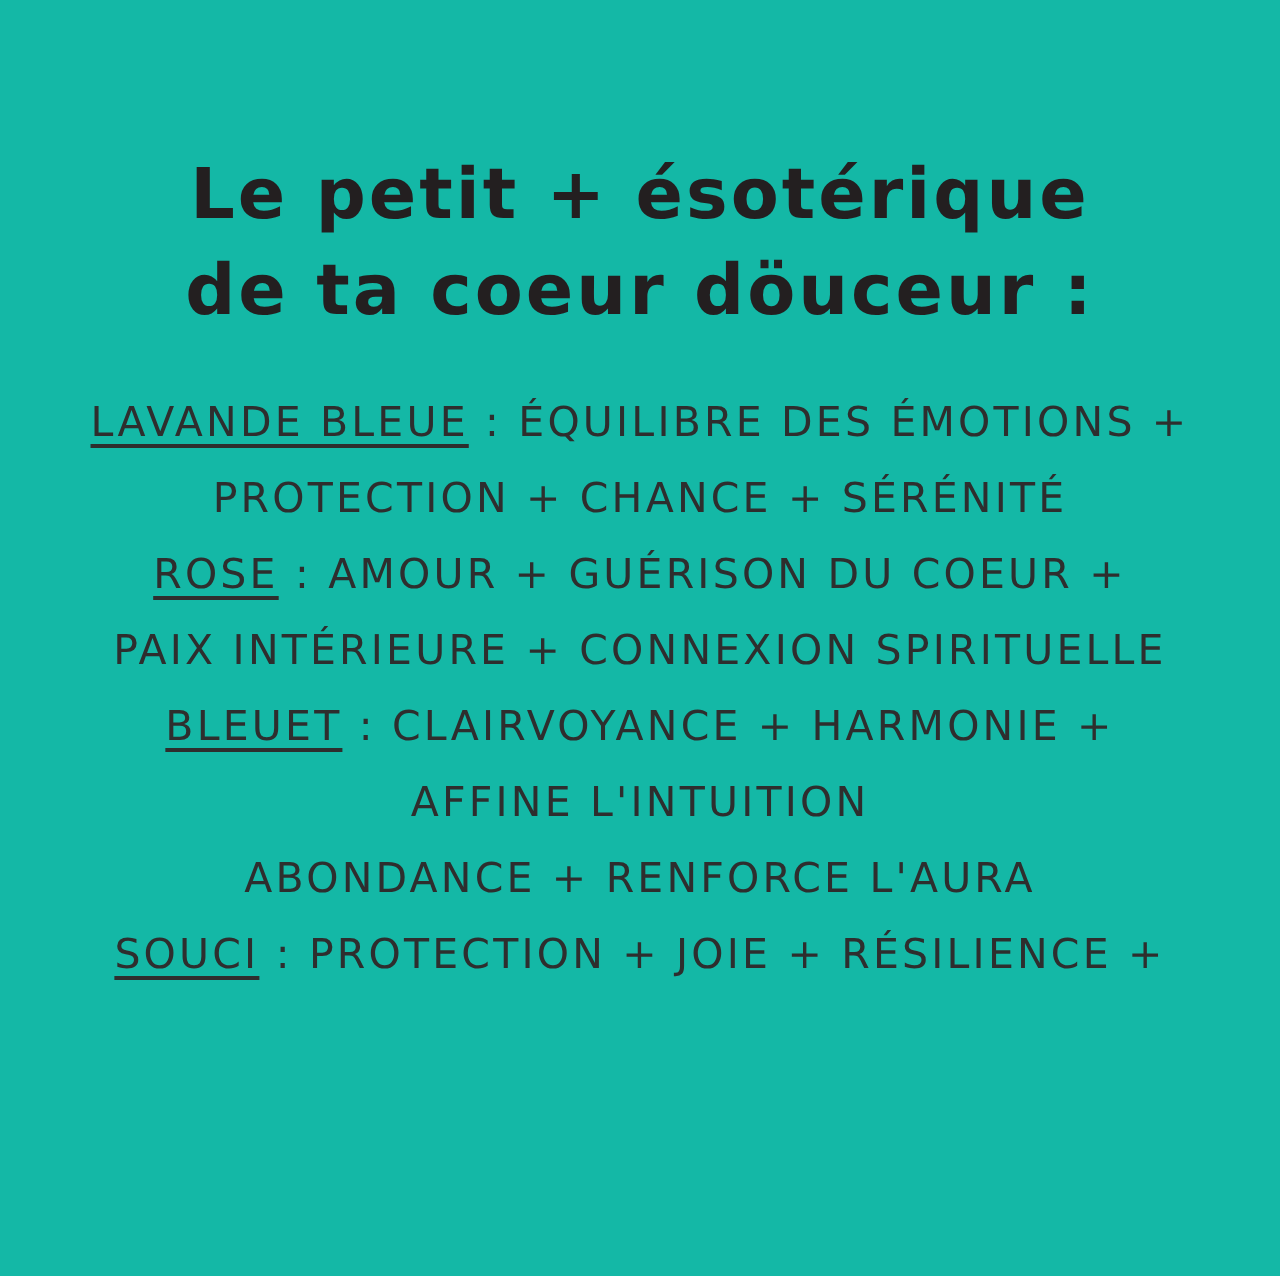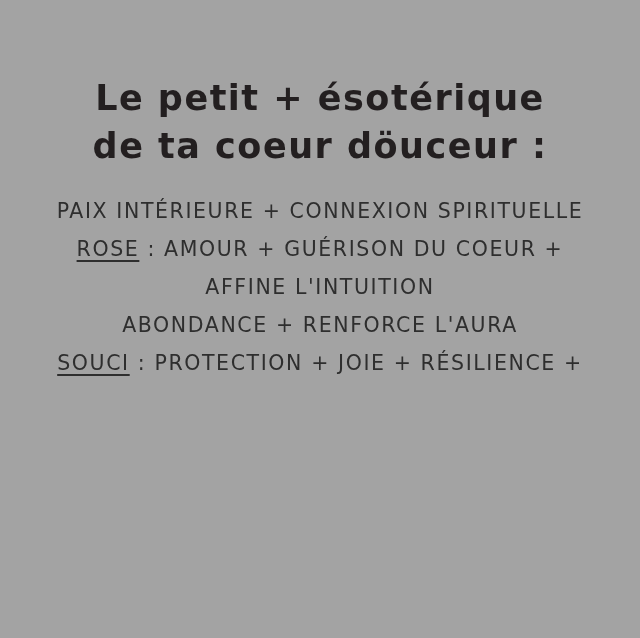--- a/index.html
+++ b/index.html
@@ -15,21 +15,21 @@
     overflow: hidden;
   }
   .page {
     width: 640px;
     height: 638px;
     box-sizing: border-box;
     display: flex;
     flex-direction: column;
     align-items: center;
     padding-top: 74px;
-    background: #a3a3a3;
+    background: #14b8a6;
   }
   .title-block {
     text-align: center;
     margin-bottom: 22px;
   }
   .title-line {
     font-family: "DejaVu Sans", sans-serif;
     font-weight: bold;
     font-size: 35px;
     line-height: 48px;
@@ -65,27 +65,32 @@
 
 <div class="page">
 
   <div class="title-block">
     <div class="title-line">Le petit + ésotérique</div>
     <div class="title-line">de ta coeur döuceur :</div>
   </div>
 
   <div class="body-block">
 
-
     <div class="entry">
-      <div class="line">paix intérieure + connexion spirituelle</div>
-      <div class="line"><span class="ingredient">Rose</span><span> : </span><span>amour + guérison du coeur +</span></div>
+      <div class="line"><span class="ingredient">Lavande bleue</span><span> : </span><span>équilibre des émotions +</span></div>
+      <div class="line">protection + chance + sérénité</div>
     </div>
 
     <div class="entry">
+      <div class="line"><span class="ingredient">Rose</span><span> : </span><span>amour + guérison du coeur +</span></div>
+      <div class="line">paix intérieure + connexion spirituelle</div>
+    </div>
+
+    <div class="entry">
+      <div class="line"><span class="ingredient">Bleuet</span><span> : </span><span>clairvoyance + harmonie +</span></div>
       <div class="line">affine l'intuition</div>
     </div>
 
     <div class="entry">
       <div class="line">abondance + renforce l'aura</div>
       <div class="line"><span class="ingredient">Souci</span><span> : </span><span>protection + joie + résilience +</span></div>
     </div>
 
 
   </div>

